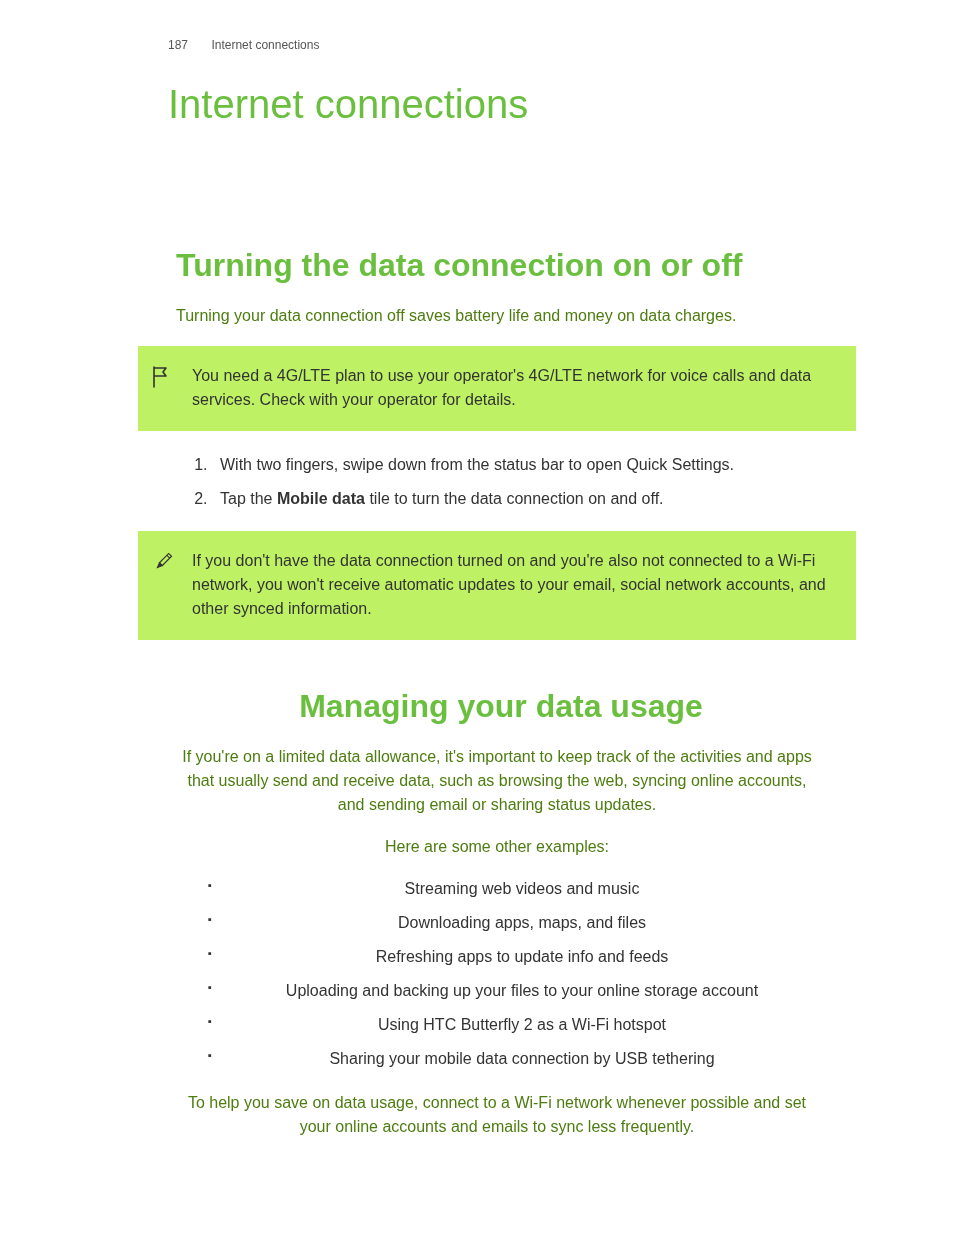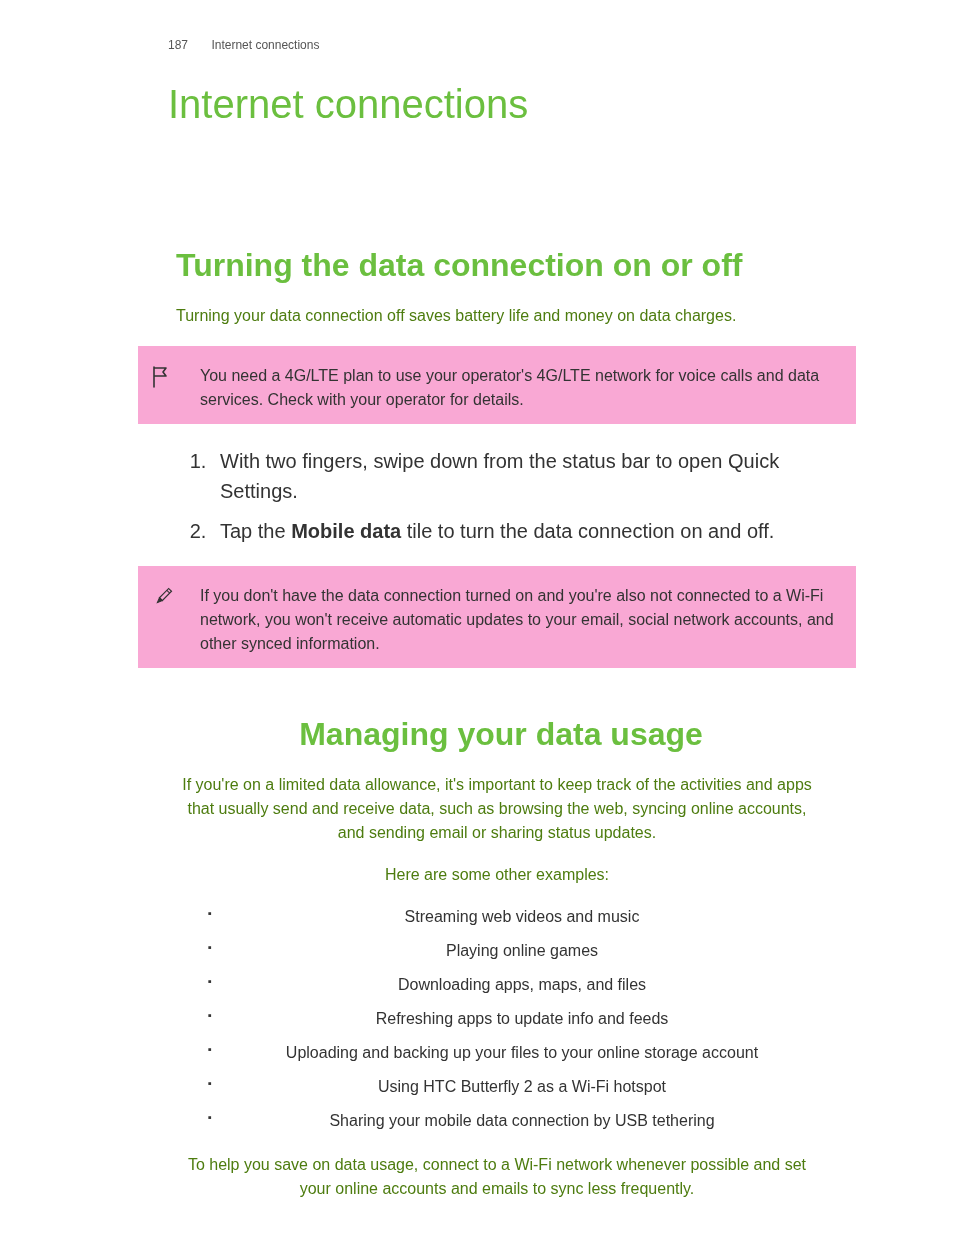--- a/index.html
+++ b/index.html
@@ -33,43 +33,43 @@
     margin-bottom: 20px;
     margin-left: 8px;
   }
   p.body {
     font-size: 16px;
     line-height: 1.5;
     color: #4d7c0f;
     margin: 0 8px 18px 8px;
   }
   .callout {
-    background: #f9a8d4;
-    padding: 18px 20px 12px 14px;
+    background: #bef264;
+    padding: 18px 20px 19px 14px;
     margin: 0 -30px 22px -30px;
     display: flex;
     align-items: flex-start;
-    gap: 26px;
+    gap: 18px;
   }
   .callout .icon {
     flex: 0 0 22px;
     margin-top: 2px;
   }
   .callout p {
     font-size: 16px;
     line-height: 1.5;
     color: #333;
     margin: 0;
   }
   ol.steps {
     margin: 0 8px 20px 32px;
     padding-left: 12px;
   }
   ol.steps li {
-    font-size: 20px;
+    font-size: 16px;
     line-height: 1.5;
     margin-bottom: 10px;
     padding-left: 8px;
   }
   ul.bullets {
     list-style: none;
     margin: 0 8px 20px 40px;
   }
   ul.bullets li {
     font-size: 16px;
@@ -134,21 +134,20 @@
     </span>
     <p>If you don't have the data connection turned on and you're also not connected to a Wi-Fi network, you won't receive automatic updates to your email, social network accounts, and other synced information.</p>
   </div>
 
   <div class="sec2">
     <h2 class="section">Managing your data usage</h2>
     <p class="body">If you're on a limited data allowance, it's important to keep track of the activities and apps that usually send and receive data, such as browsing the web, syncing online accounts, and sending email or sharing status updates.</p>
     <p class="body">Here are some other examples:</p>
     <ul class="bullets">
       <li>Streaming web videos and music</li>
-      <li>Playing online games</li>
       <li>Downloading apps, maps, and files</li>
       <li>Refreshing apps to update info and feeds</li>
       <li>Uploading and backing up your files to your online storage account</li>
       <li>Using HTC Butterfly 2 as a Wi-Fi hotspot</li>
       <li>Sharing your mobile data connection by USB tethering</li>
     </ul>
     <p class="body">To help you save on data usage, connect to a Wi-Fi network whenever possible and set your online accounts and emails to sync less frequently.</p>
   </div>
 
 </div>

